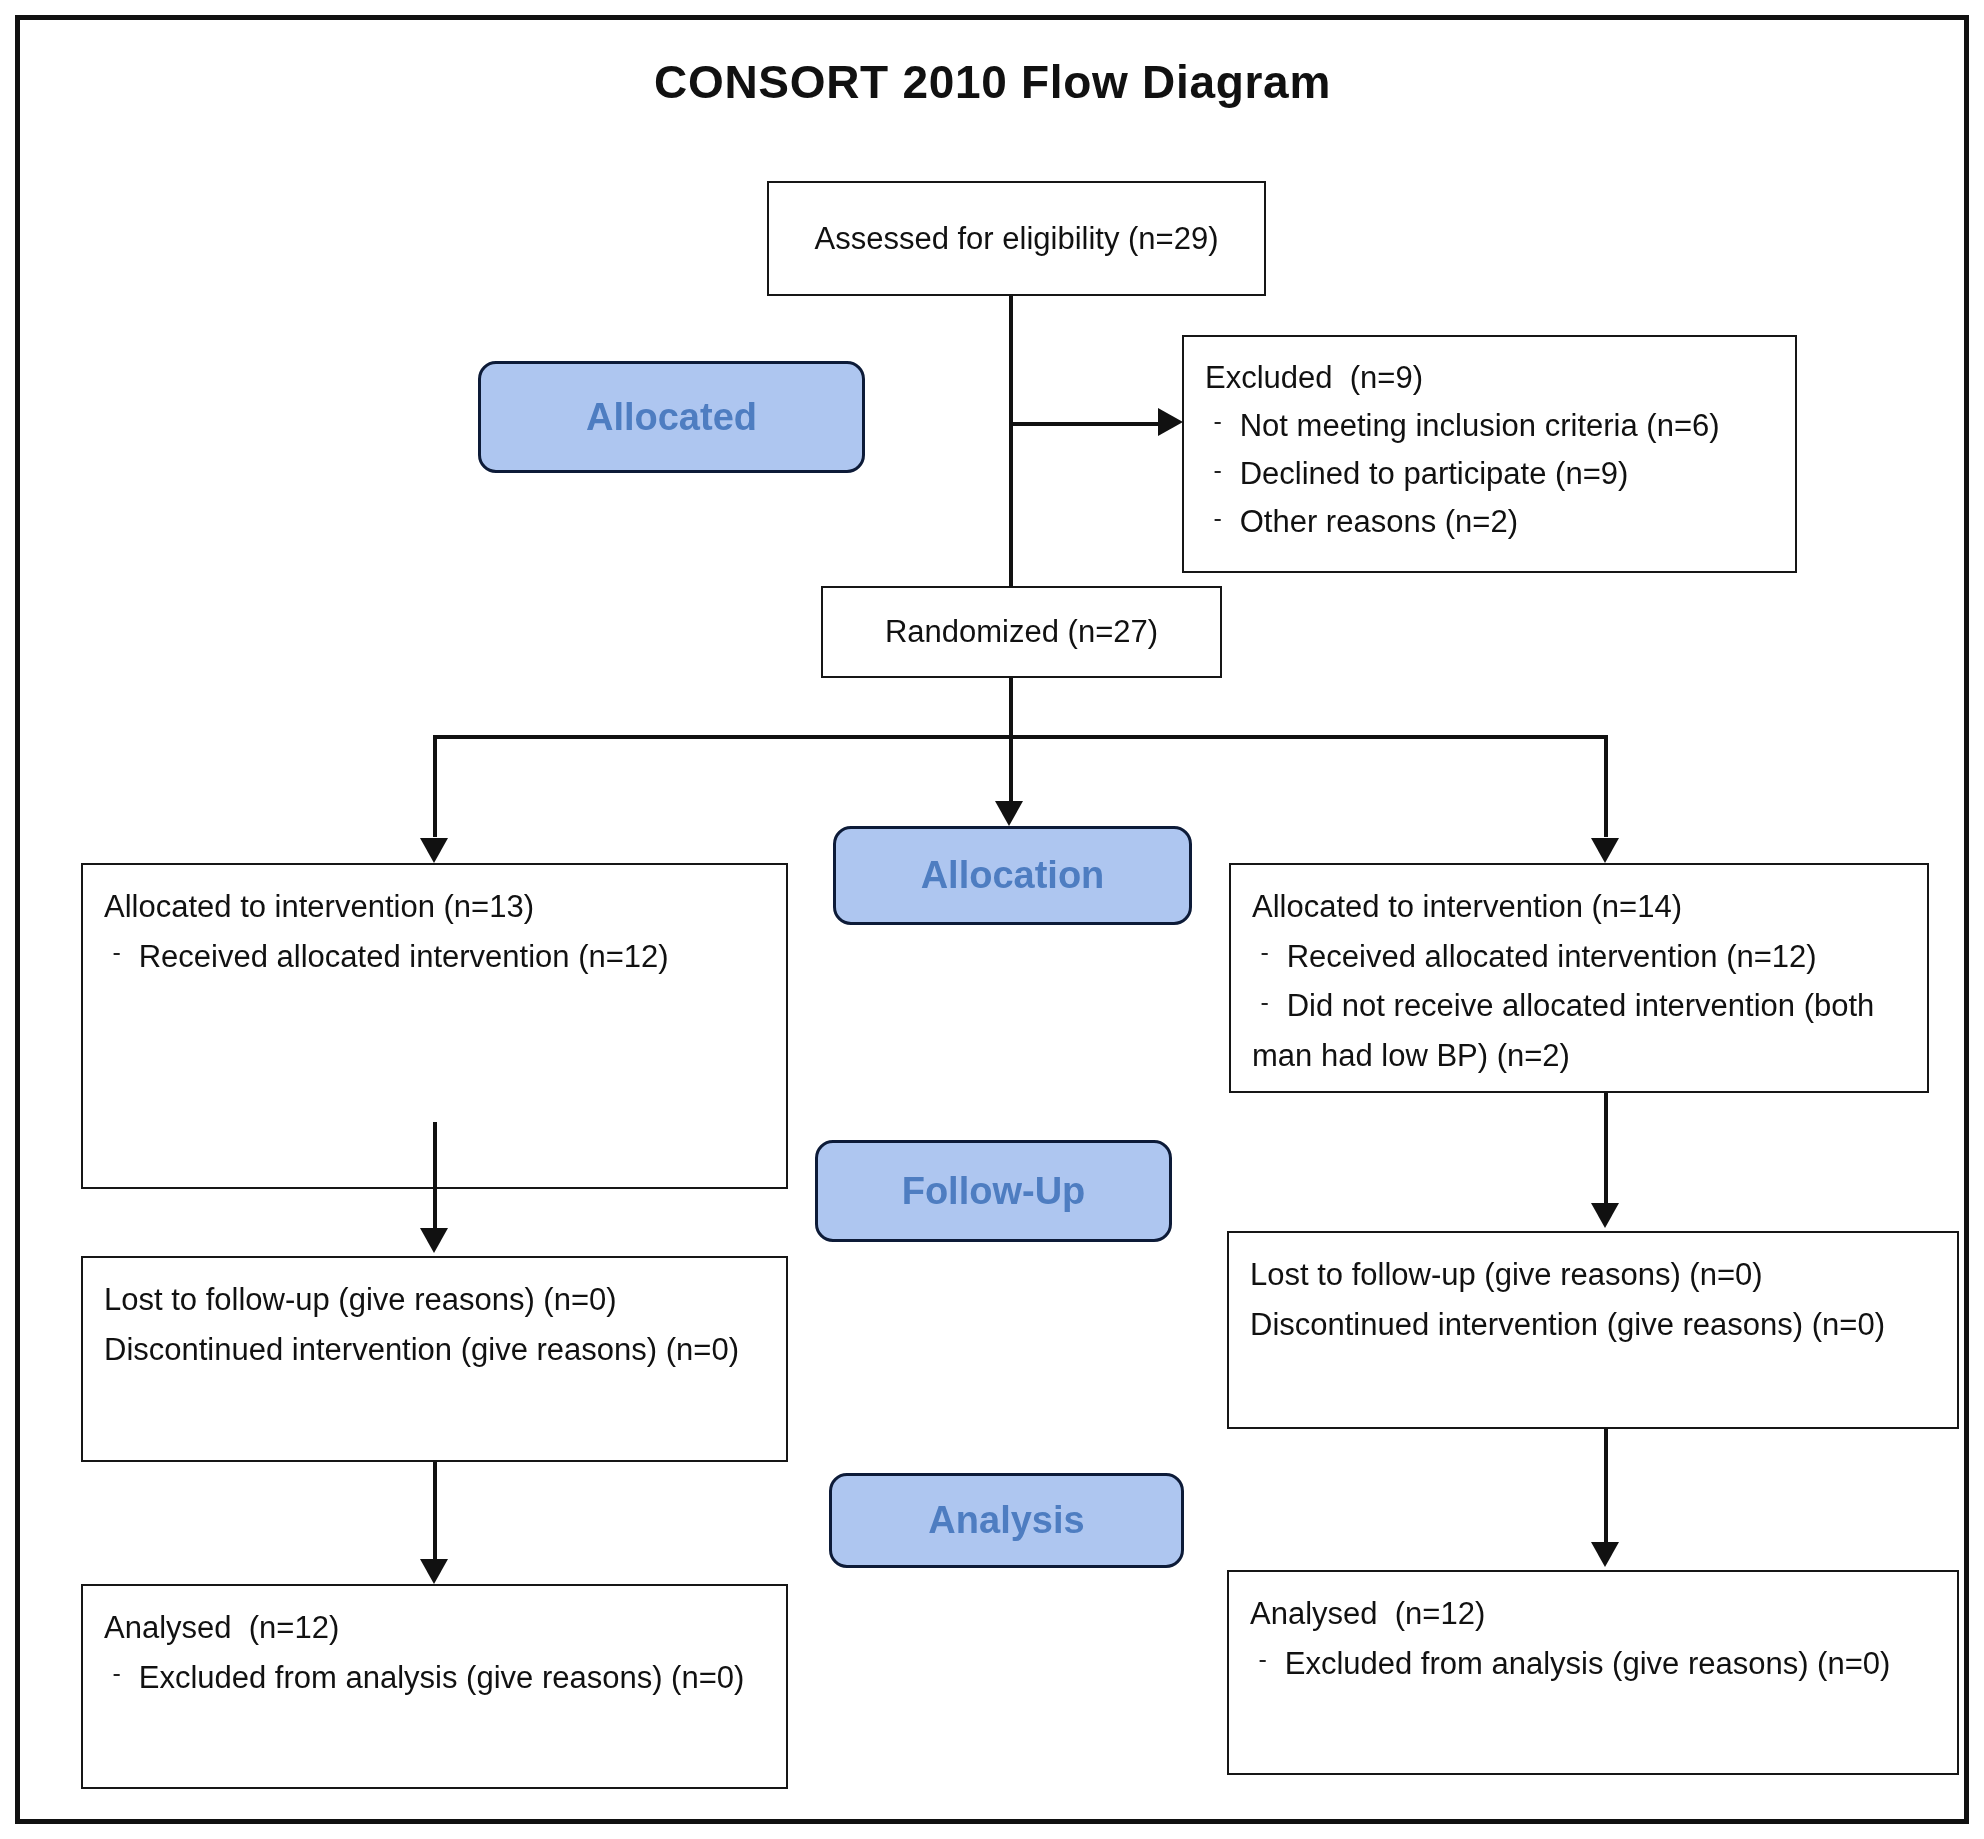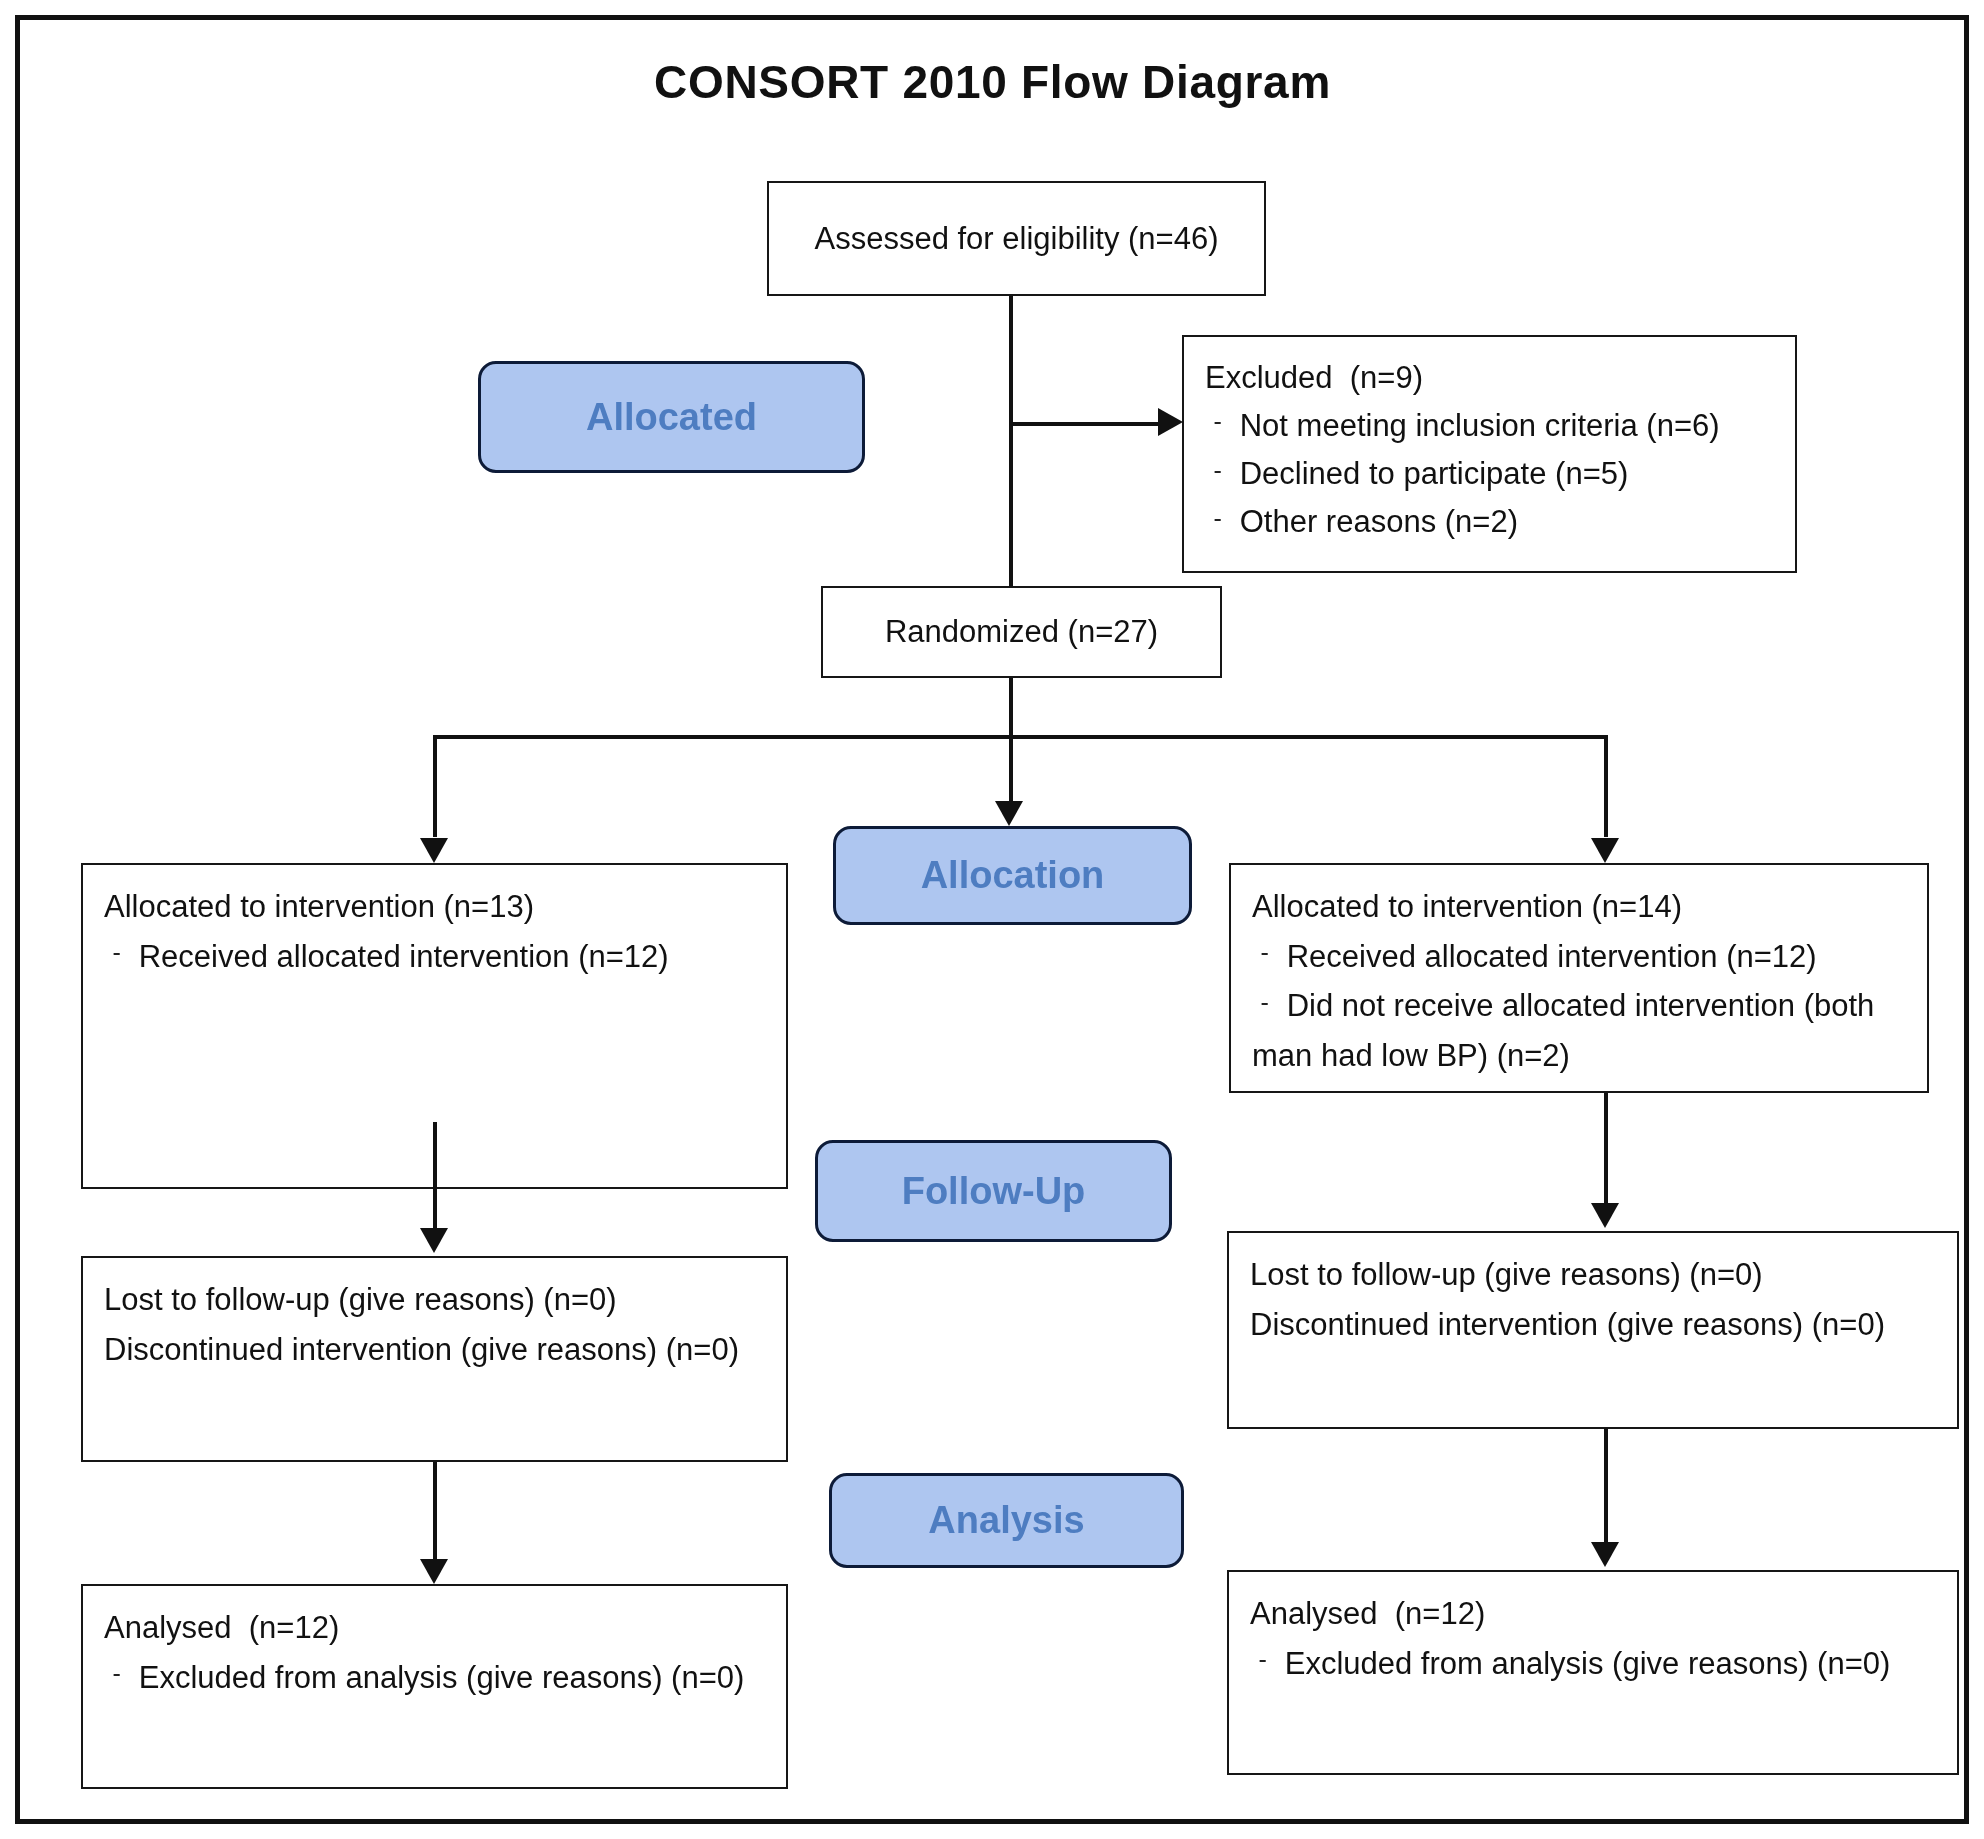--- a/index.html
+++ b/index.html
@@ -31,31 +31,31 @@
             border-left:25px solid #111;}
 </style>
 </head>
 <body>
 
 <div class="frame"></div>
 
 <div class="title">CONSORT 2010 Flow Diagram</div>
 
 <div class="box center-box" style="left:767px;top:181px;width:499px;height:115px;">
-  <span>Assessed for eligibility (n=46)</span>
+  <span>Assessed for eligibility (n=29)</span>
 </div>
 
 <div class="label" style="left:478px;top:361px;width:387px;height:112px;">
   <span>Allocated</span>
 </div>
 
 <div class="box text-box" style="left:1182px;top:335px;width:615px;height:238px;line-height:1.55;">
   <p class="line">Excluded  (n=9)</p>
   <p class="line li"><span class="bullet">-</span><span>Not meeting inclusion criteria (n=6)</span></p>
-  <p class="line li"><span class="bullet">-</span><span>Declined to participate (n=5)</span></p>
+  <p class="line li"><span class="bullet">-</span><span>Declined to participate (n=9)</span></p>
   <p class="line li"><span class="bullet">-</span><span>Other reasons (n=2)</span></p>
 </div>
 
 <div class="box center-box" style="left:821px;top:586px;width:401px;height:92px;">
   <span>Randomized (n=27)</span>
 </div>
 
 <div class="label" style="left:833px;top:826px;width:359px;height:99px;">
   <span>Allocation</span>
 </div>

